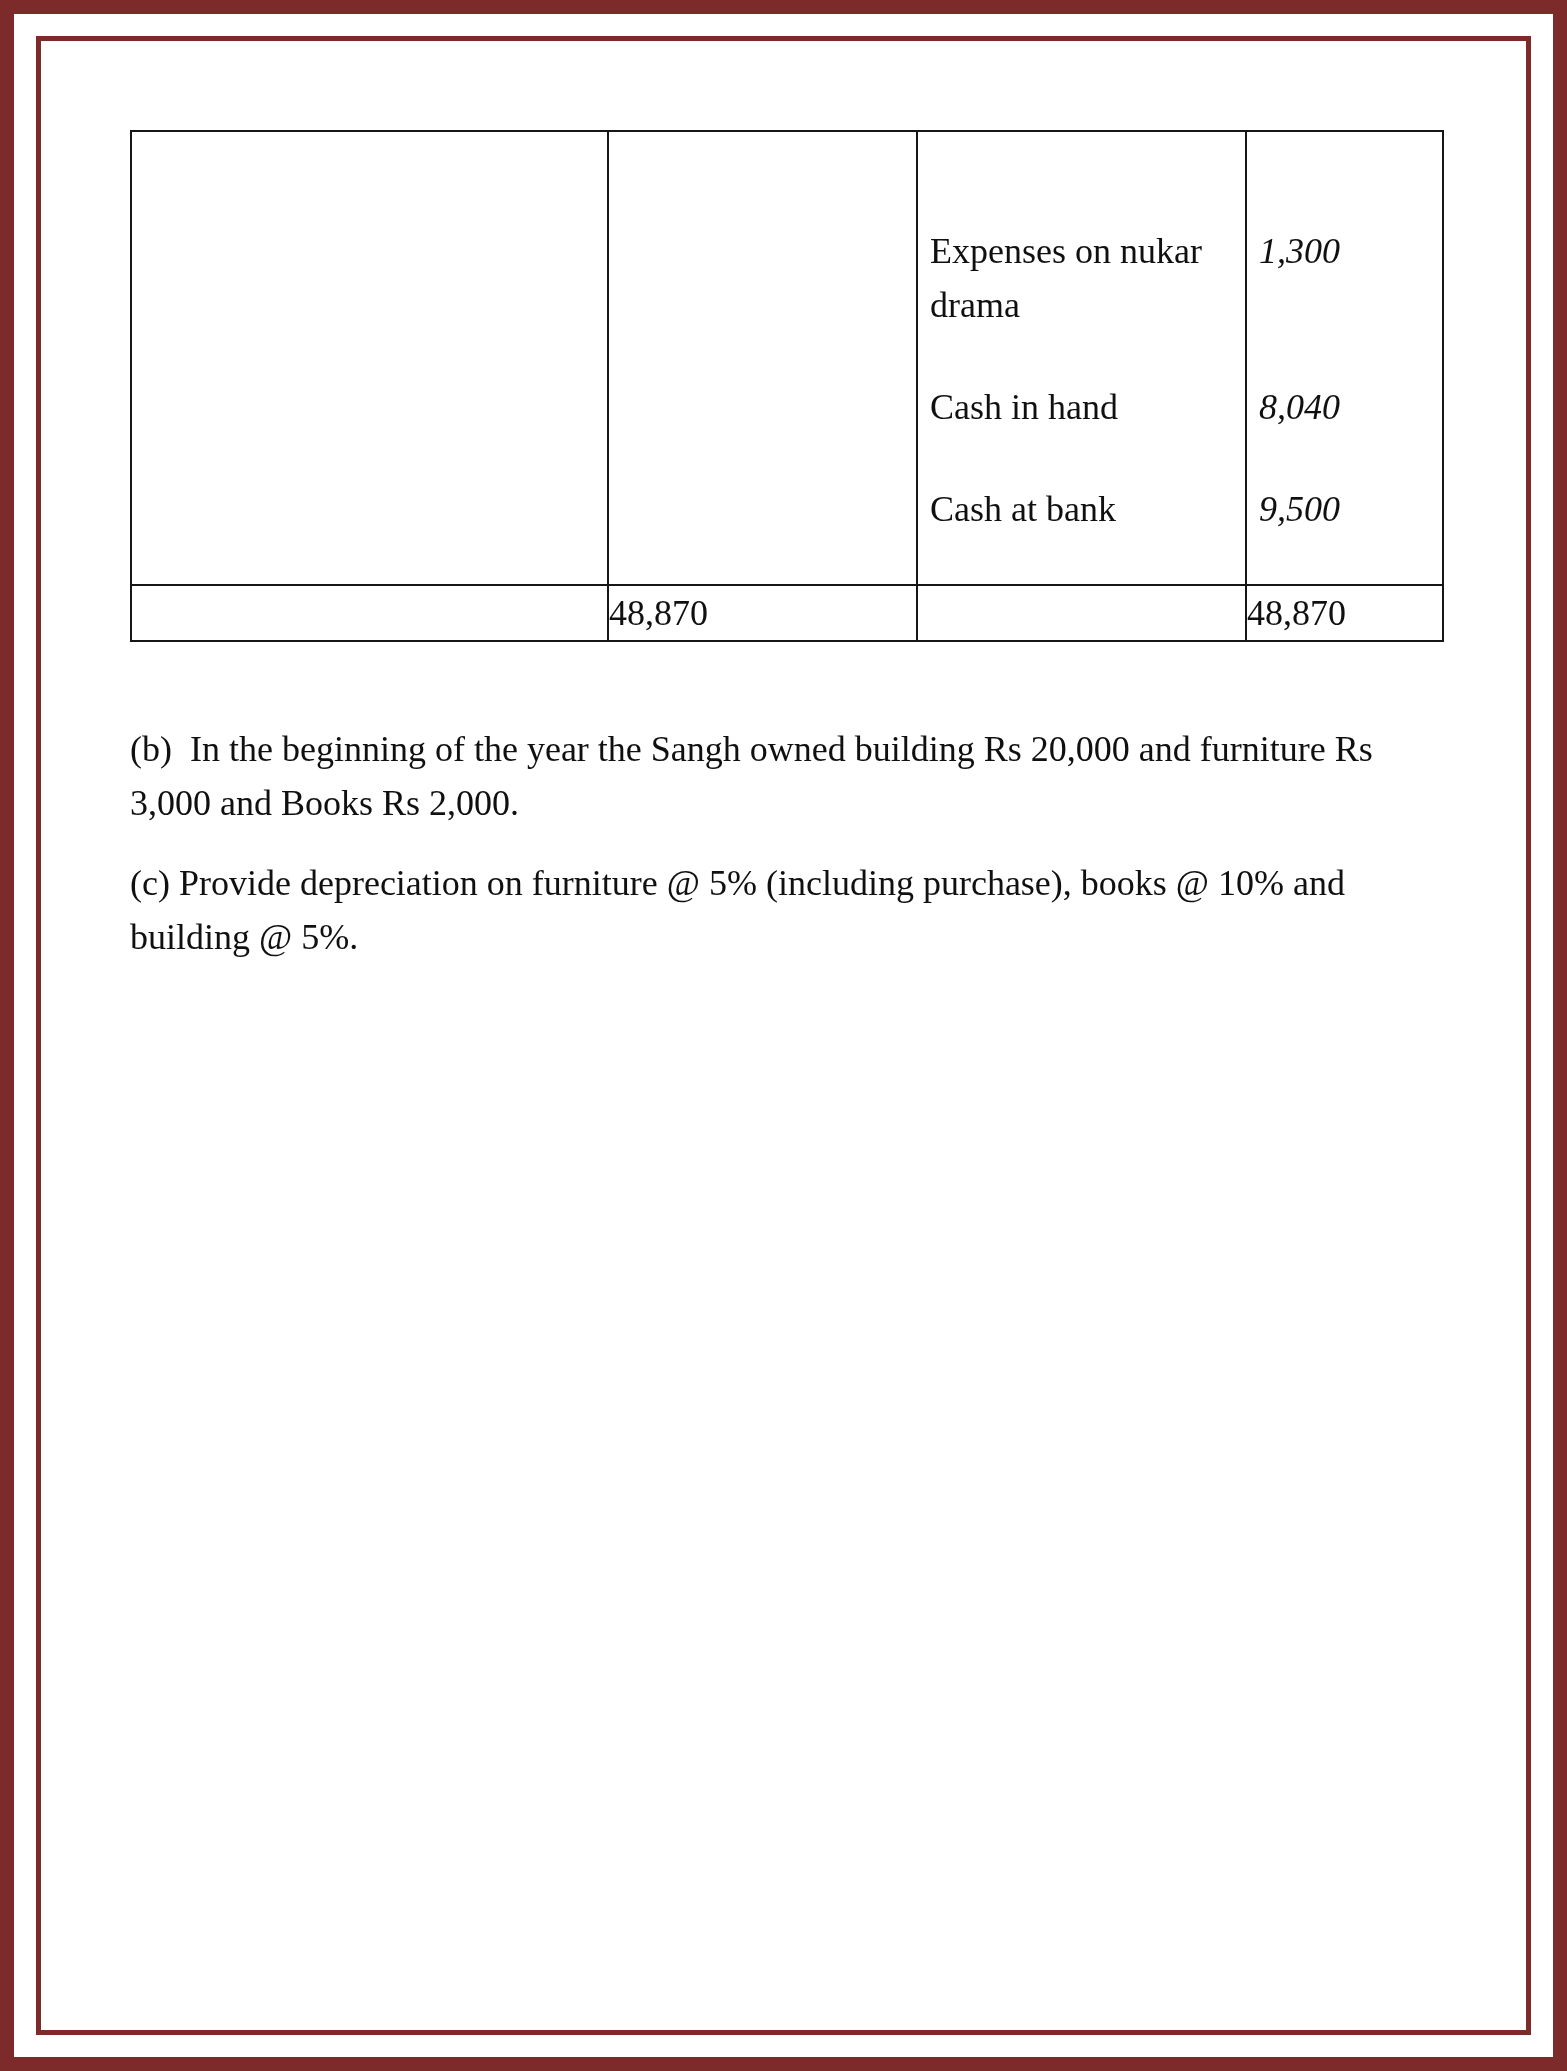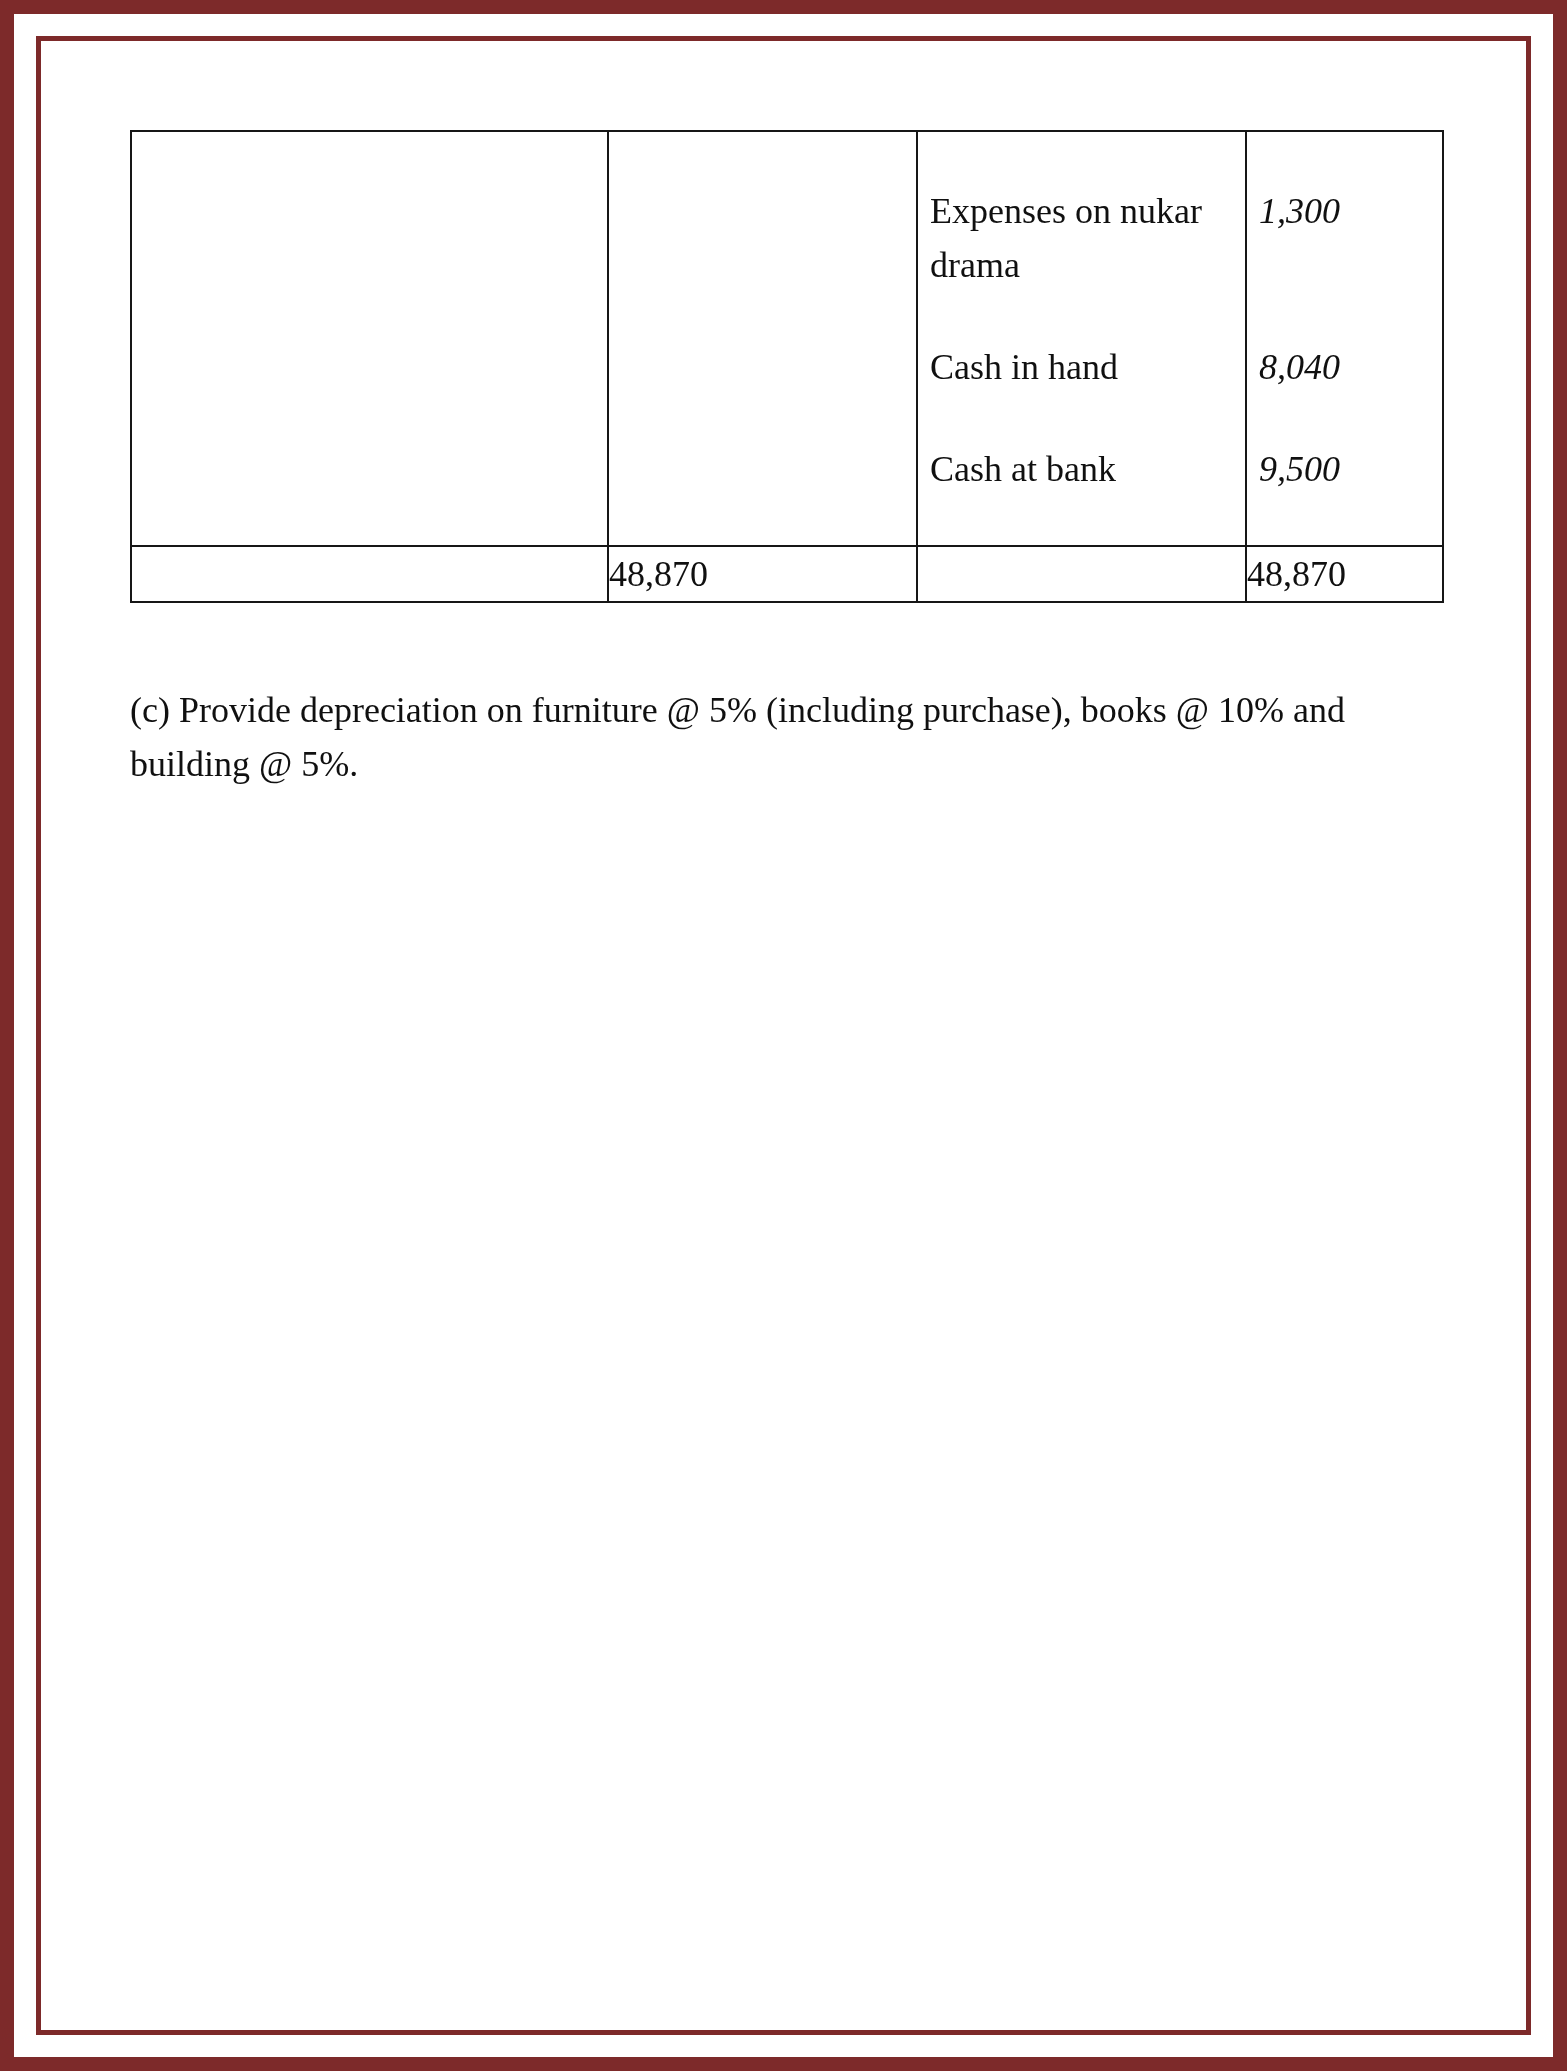--- a/index.html
+++ b/index.html
@@ -46,20 +46,21 @@
   }
   .col1 { width: 477px; }
   .col2 { width: 309px; }
   .col3 { width: 329px; }
   .col4 { width: 197px; }
 
   td.tall { height: 415px; }
 
   .cell-stack {
     padding: 52px 10px 0 12px;
+    margin-top: 40px;
   }
   .entry-label { margin-bottom: 48px; }
   .entry-label.two-line { min-height: 108px; }
   .entry-label.one-line { min-height: 54px; }
   .entry-amount { margin-bottom: 48px; font-style: italic; }
   .entry-amount.h-two { height: 108px; }
   .entry-amount.h-one { height: 54px; }
 
   td.totals-cell {
     height: 52px;
@@ -110,18 +111,19 @@
           <tr>
             <td class="col1 totals-cell"></td>
             <td class="col2 totals-cell">48,870</td>
             <td class="col3 totals-cell"></td>
             <td class="col4 totals-cell">48,870</td>
           </tr>
         </tbody>
       </table>
 
       <div class="text-block">
+        <p class="para">(b)  In the beginning of the year the Sangh owned building Rs 20,000 and furniture Rs 3,000 and Books Rs 2,000.</p>
         <p class="para">(c) Provide depreciation on furniture @ 5% (including purchase), books @ 10% and building @ 5%.</p>
       </div>
 
     </div>
   </div>
 </div>
 
 </body></html>

